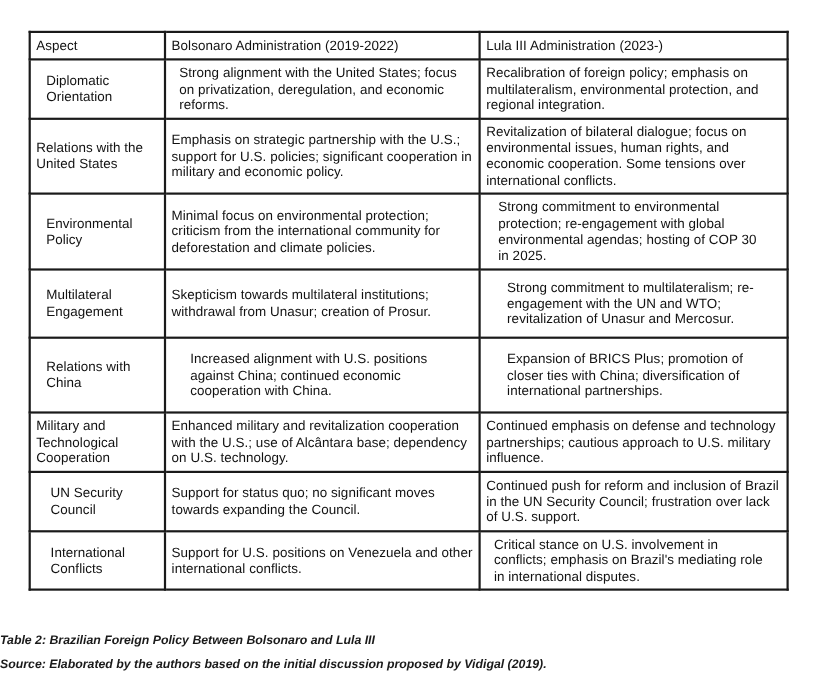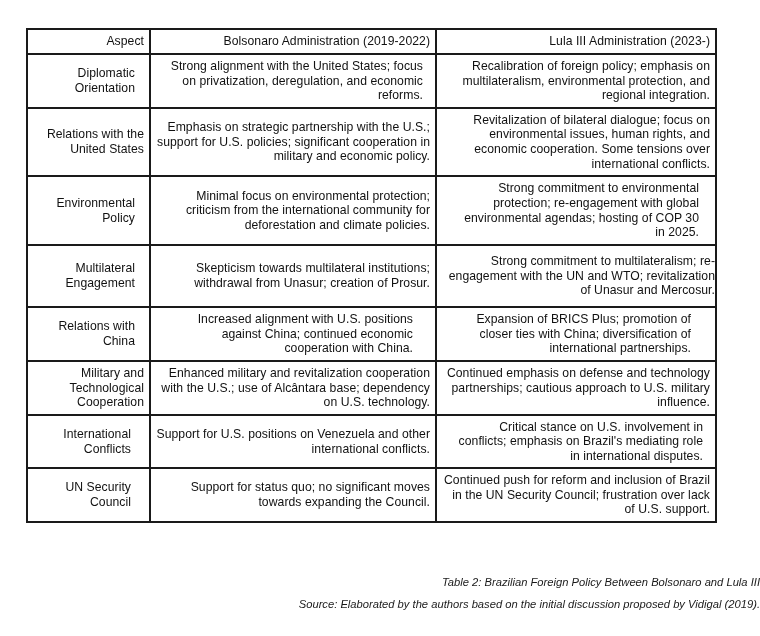--- a/index.html
+++ b/index.html
@@ -5,32 +5,32 @@
   html, body { margin: 0; padding: 0; background: #ffffff; }
   body { width: 760px; height: 636px; position: relative; overflow: hidden;
          font-family: "Liberation Sans", sans-serif; color: #111111; }
   .tbl {
     position: absolute; left: 26px; top: 28px;
     border-collapse: collapse; table-layout: fixed;
     width: 689px;
   }
   .tbl td, .tbl th {
     border: 2px solid #1a1a1a;
-    text-align: right; vertical-align: middle;
+    text-align: left; vertical-align: middle;
     font-size: 12.2px; line-height: 14.6px;
     font-weight: normal; padding: 0 5px;
     letter-spacing: 0.05px;
   }
   .tbl col.c1 { width: 123px; }
   .tbl col.c2 { width: 286px; }
   .tbl col.c3 { width: 280px; }
   .tbl tr.h th { height: 23px; }
   .caption {
-    position: absolute; left: 0; width: 760px; text-align: right;
-    font-style: italic; font-weight: normal; font-size: 11.2px; color: #1a1a1a;
+    position: absolute; left: 0; width: 760px; text-align: left;
+    font-style: italic; font-weight: bold; font-size: 11.2px; color: #1a1a1a;
   }
   .cap1 { top: 576px; }
   .cap2 { top: 598px; }
 </style>
 </head>
 <body>
 
 <table class="tbl">
   <colgroup>
       <col class="c1">
@@ -56,39 +56,39 @@
       <td>Revitalization of bilateral dialogue; focus on environmental issues, human rights, and economic cooperation. Some tensions over international conflicts.</td>
     </tr>
     <tr style="height:69px">
       <td style="padding:0 14px">Environmental Policy</td>
       <td>Minimal focus on environmental protection; criticism from the international community for deforestation and climate policies.</td>
       <td style="padding:0 16px">Strong commitment to environmental protection; re-engagement with global environmental agendas; hosting of COP 30 in 2025.</td>
     </tr>
     <tr style="height:62px">
       <td style="padding:0 14px">Multilateral Engagement</td>
       <td>Skepticism towards multilateral institutions; withdrawal from Unasur; creation of Prosur.</td>
-      <td style="padding:0 0">Strong commitment to multilateralism; re-engagement with the UN and WTO; revitalization of Unasur and Mercosur.</td>
+      <td style="padding:0 24px">Strong commitment to multilateralism; re-engagement with the UN and WTO; revitalization of Unasur and Mercosur.</td>
     </tr>
-    <tr style="height:54px">
+    <tr style="height:68px">
       <td style="padding:0 14px">Relations with China</td>
       <td style="padding:0 22px">Increased alignment with U.S. positions against China; continued economic cooperation with China.</td>
       <td style="padding:0 24px">Expansion of BRICS Plus; promotion of closer ties with China; diversification of international partnerships.</td>
     </tr>
     <tr style="height:54px">
       <td>Military and Technological Cooperation</td>
       <td>Enhanced military and revitalization cooperation with the U.S.; use of Alcântara base; dependency on U.S. technology.</td>
       <td>Continued emphasis on defense and technology partnerships; cautious approach to U.S. military influence.</td>
     </tr>
+    <tr style="height:54px">
+      <td style="padding:0 18px">UN Security Council</td>
+      <td>Support for status quo; no significant moves towards expanding the Council.</td>
+      <td>Continued push for reform and inclusion of Brazil in the UN Security Council; frustration over lack of U.S. support.</td>
+    </tr>
     <tr style="height:53px">
       <td style="padding:0 18px">International Conflicts</td>
       <td>Support for U.S. positions on Venezuela and other international conflicts.</td>
       <td style="padding:0 12px">Critical stance on U.S. involvement in conflicts; emphasis on Brazil's mediating role in international disputes.</td>
-    </tr>
-    <tr style="height:54px">
-      <td style="padding:0 18px">UN Security Council</td>
-      <td>Support for status quo; no significant moves towards expanding the Council.</td>
-      <td>Continued push for reform and inclusion of Brazil in the UN Security Council; frustration over lack of U.S. support.</td>
     </tr>
   </tbody>
 </table>
 
 <div class="caption cap1">Table 2: Brazilian Foreign Policy Between Bolsonaro and Lula III</div>
 <div class="caption cap2">Source: Elaborated by the authors based on the initial discussion proposed by Vidigal (2019).</div>
 
 </body></html>

